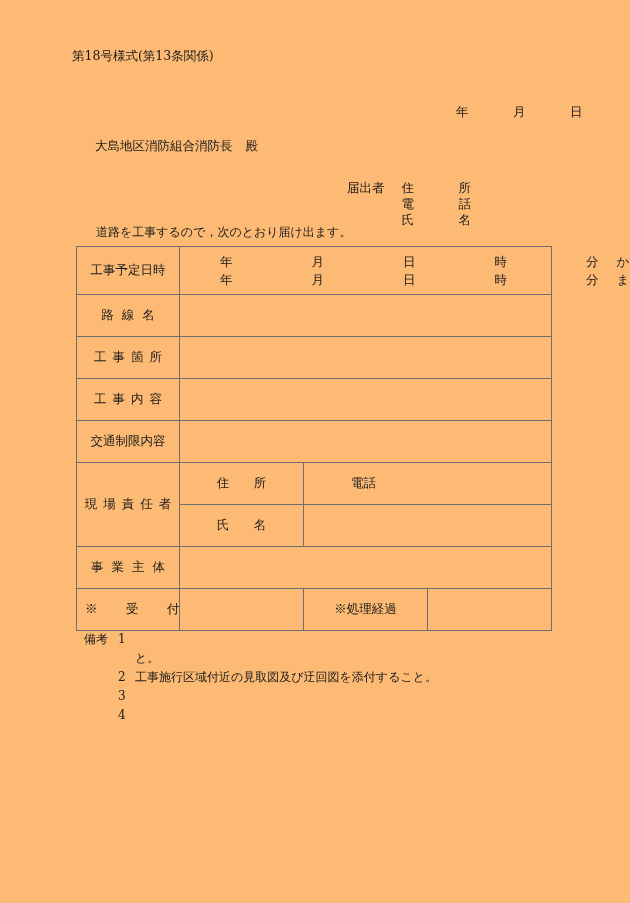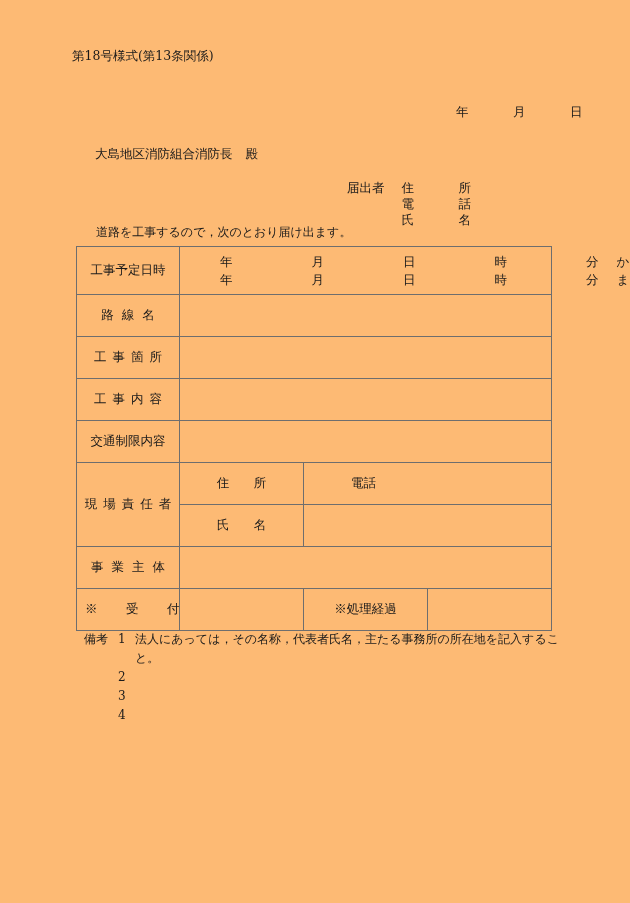--- a/index.html
+++ b/index.html
@@ -44,21 +44,21 @@
     position: absolute;
     left: 456px;
     top: 104px;
     font-size: 12.5px;
     letter-spacing: 16px;
     white-space: nowrap;
   }
   .addressee {
     position: absolute;
     left: 95px;
-    top: 146px;
+    top: 138px;
     font-size: 12.5px;
     white-space: nowrap;
   }
   .addressee .hon {
     margin-left: 13px;
   }
 
   
   .applicant {
     position: absolute;
@@ -254,30 +254,30 @@
       <td class="reception-mid">※処理経過</td>
       <td></td>
     </tr>
   </tbody>
     </table>
 
   <div class="remarks">
     <div class="remarks-row">
       <div class="remarks-head">備考</div>
       <div class="remarks-num">1</div>
-      <div class="remarks-text">法人にあっては，その名称，代表者氏名，主たる事務所の所在地を記入するこ</div>
     </div>
     <div class="remarks-row cont">
       <div class="remarks-head">&nbsp;</div>
       <div class="remarks-num">&nbsp;</div>
       <div class="remarks-text">と。</div>
     </div>
     <div class="remarks-row">
       <div class="remarks-head">&nbsp;</div>
       <div class="remarks-num">2</div>
+      <div class="remarks-text">工事施行区域付近の見取図及び迂回図を添付すること。</div>
     </div>
     <div class="remarks-row">
       <div class="remarks-head">&nbsp;</div>
       <div class="remarks-num">3</div>
     </div>
     <div class="remarks-row">
       <div class="remarks-head">&nbsp;</div>
       <div class="remarks-num">4</div>
     </div>
   </div>

